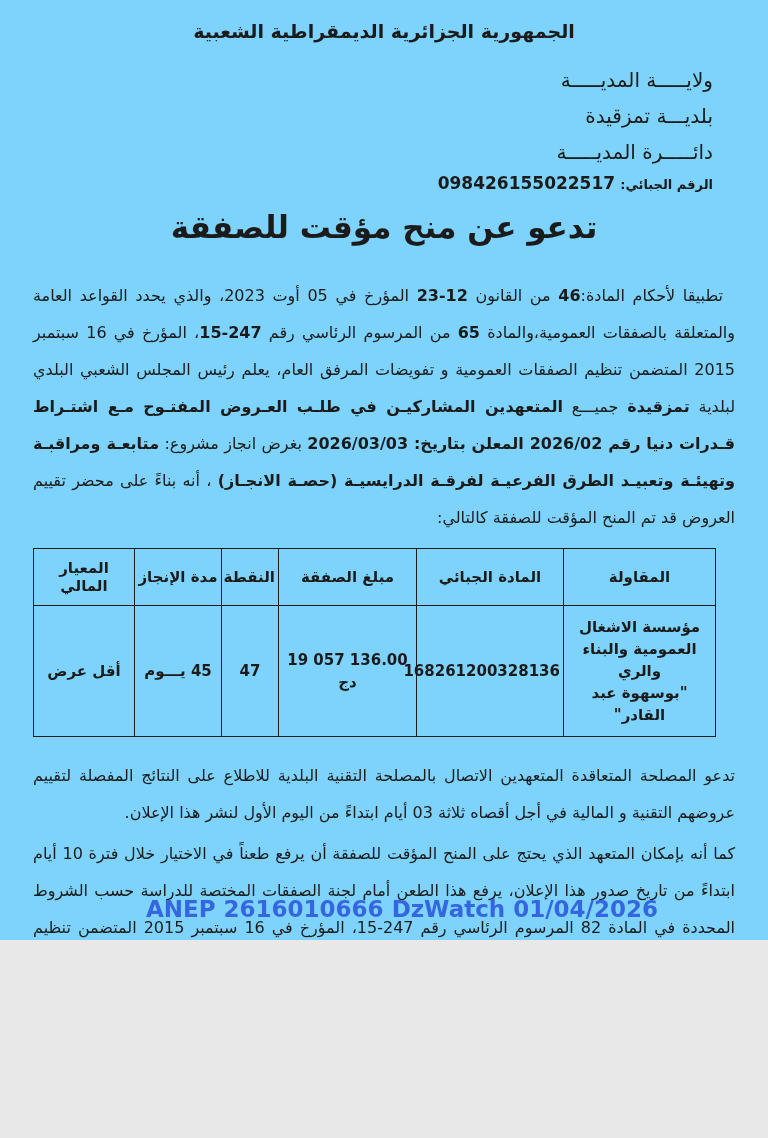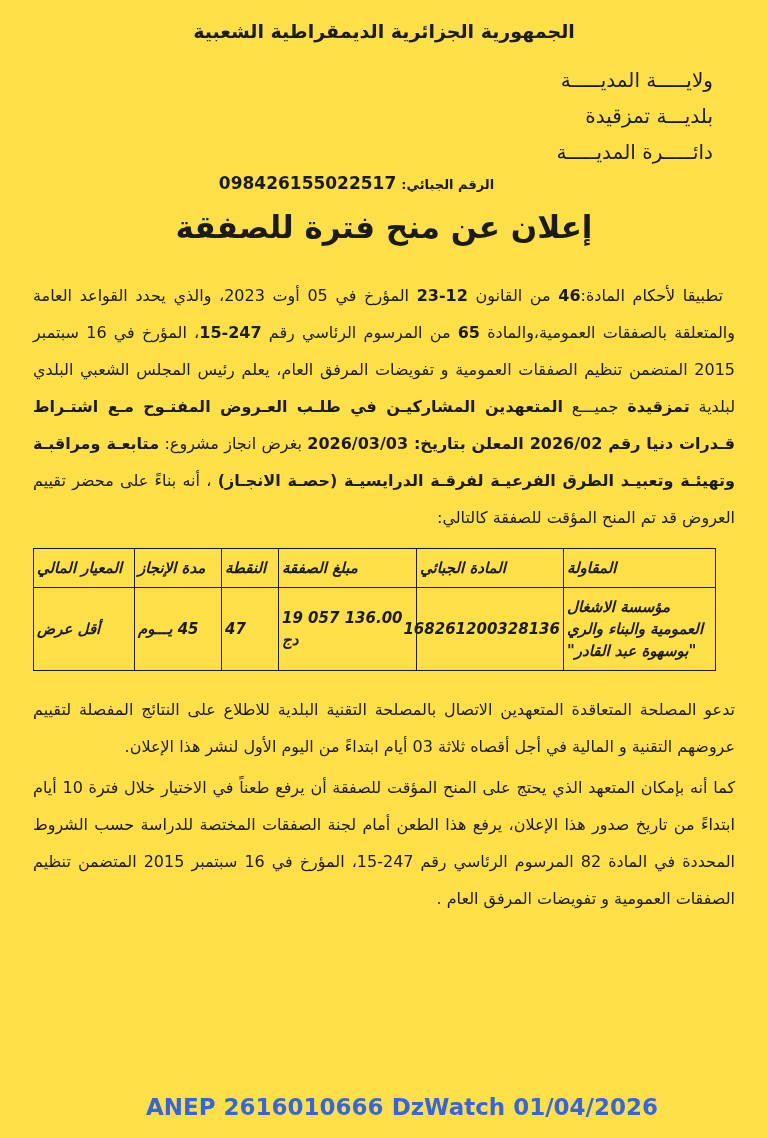--- a/index.html
+++ b/index.html
@@ -1,41 +1,41 @@
 <!DOCTYPE html>
 <html lang="ar" dir="rtl"><head>
 <meta charset="utf-8">
 <style>
   html,body{margin:0;padding:0;background:#e8e8e8;}
   .page{
     position:relative;
-    width:768px;height:1138px;
+    width:768px;height:940px;
     margin:0 auto;
-    background:#fde047;
+    background:#7dd3fc;
     color:#1b1b1b;
     font-family:"DejaVu Sans",sans-serif;
     direction:rtl;
     overflow:hidden;
   }
   .republic{
     padding-top:20px;
     text-align:center;
     font-size:19px;
     font-weight:bold;
   }
   .authority{
     margin:20px 55px 0 0;
     text-align:right;
     font-size:20px;
     font-weight:normal;
     line-height:36px;
   }
   .taxline{
     margin:3px 55px 0 0;
-    text-align:center;
+    text-align:right;
   }
   .taxline .tax-label{
     font-size:13px;
     font-weight:bold;
   }
   .taxline .tax-value{
     font-size:17px;
     font-weight:bold;
   }
   .doc-title{
@@ -57,24 +57,23 @@
   .para b{font-weight:bold;}
   table.award{
     width:682px;
     margin:12px 52px 0 34px;
     border-collapse:collapse;
     table-layout:fixed;
   }
   table.award th, table.award td{
     border:1.6px solid #1c1c1c;
     font-weight:bold;
-    text-align:left;
+    text-align:center;
     vertical-align:middle;
-    padding:2px 3px;
-    font-style:italic;
+    padding:10px 3px;
   }
   table.award th{
     font-size:15px;
     height:34px;
   }
   table.award td{
     font-size:15px;
     height:78px;
     line-height:22px;
     margin-top:48px;
@@ -102,21 +101,21 @@
     <div>ولايـــــة المديـــــة</div>
     <div>بلديـــة تمزقيدة</div>
     <div>دائـــــرة المديـــــة</div>
   </div>
 
   <div class="taxline">
     <span class="tax-label">الرقم الجبائي:</span>
     <span class="tax-value">098426155022517</span>
   </div>
 
-  <h1 class="doc-title">إعلان عن منح فترة للصفقة</h1>
+  <h1 class="doc-title">تدعو عن منح مؤقت للصفقة</h1>
 
   <p class="para p1"><span>تطبيقا لأحكام المادة:</span><b>46</b><span> من القانون </span><b>12-23</b><span> المؤرخ في 05 أوت 2023، والذي يحدد القواعد العامة والمتعلقة بالصفقات العمومية،والمادة </span><b>65</b><span> من المرسوم الرئاسي رقم </span><b>247-15</b><span>، المؤرخ في 16 سبتمبر 2015 المتضمن تنظيم الصفقات العمومية و تفويضات المرفق العام، يعلم رئيس المجلس الشعبي البلدي لبلدية </span><b>تمزقيدة</b><span> جميـــع </span><b>المتعهدين المشاركيـن في طلـب العـروض المفتـوح مـع اشتـراط قـدرات دنيا رقم 2026/02 المعلن بتاريخ: 2026/03/03</b><span> بغرض انجاز مشروع: </span><b>متابعـة ومراقبـة وتهيئـة وتعبيـد الطرق الفرعيـة لفرقـة الدرايسيـة (حصـة الانجـاز)</b><span> ، أنه بناءً على محضر تقييم العروض قد تم المنح المؤقت للصفقة كالتالي:</span></p>
 
   <table class="award">
     <colgroup>
       <col style="width:152px">
         <col style="width:147px">
         <col style="width:138px">
       <col style="width:57px">
         <col style="width:87px">

